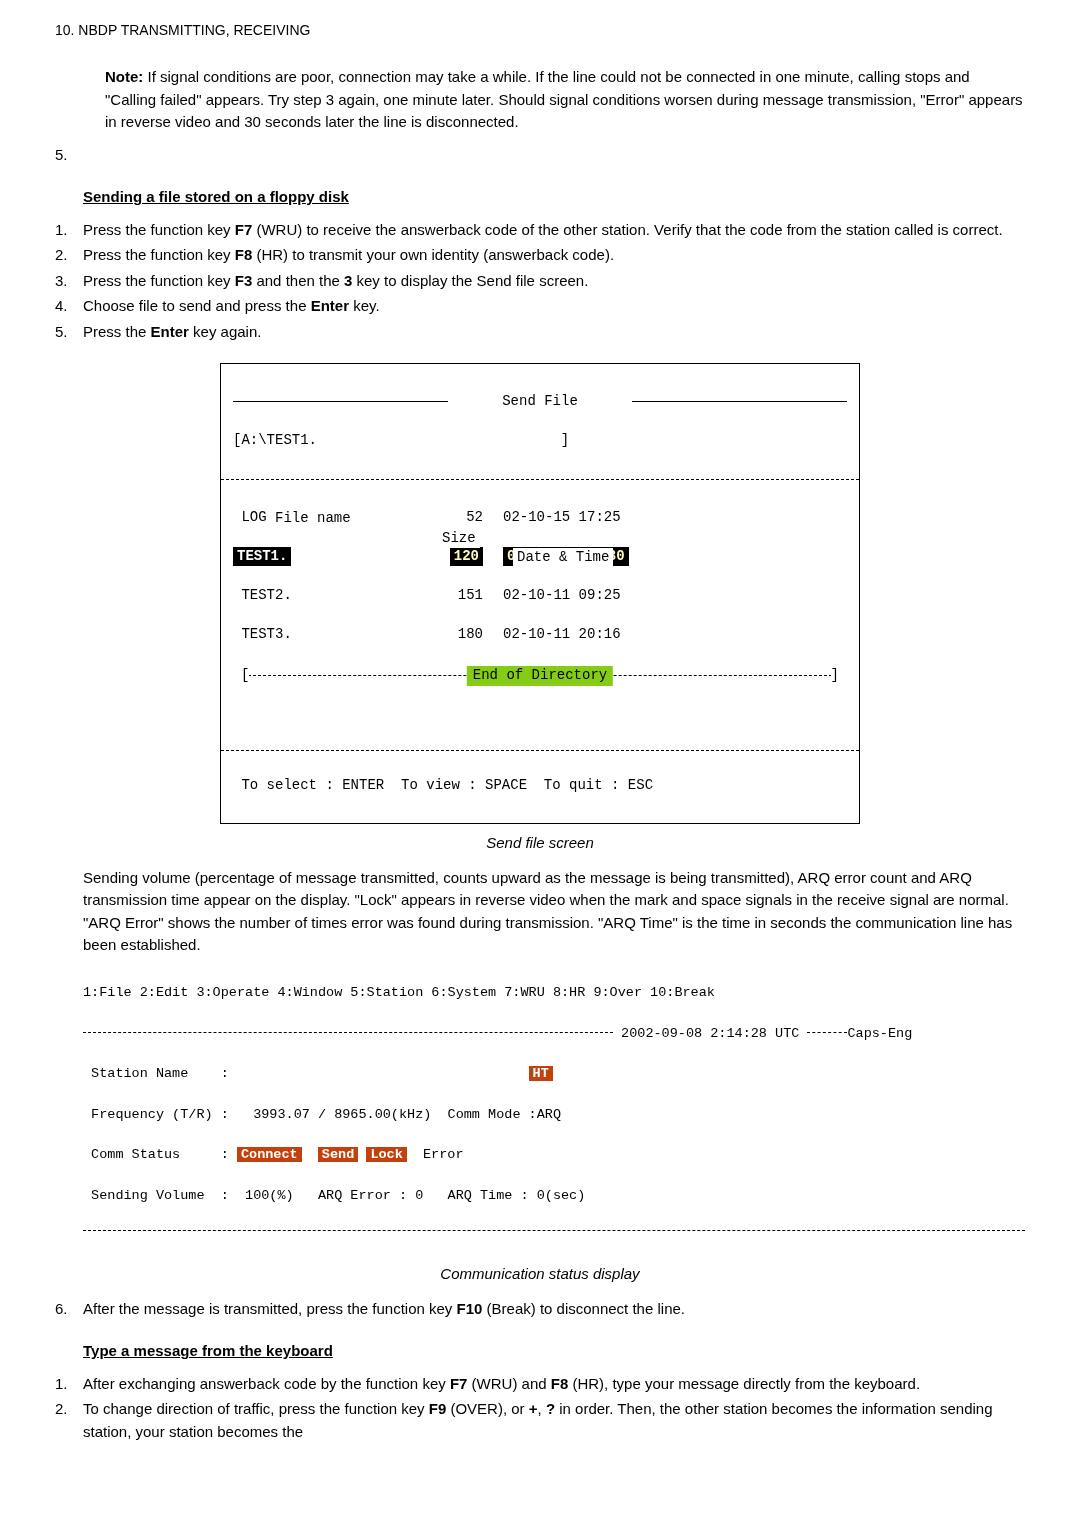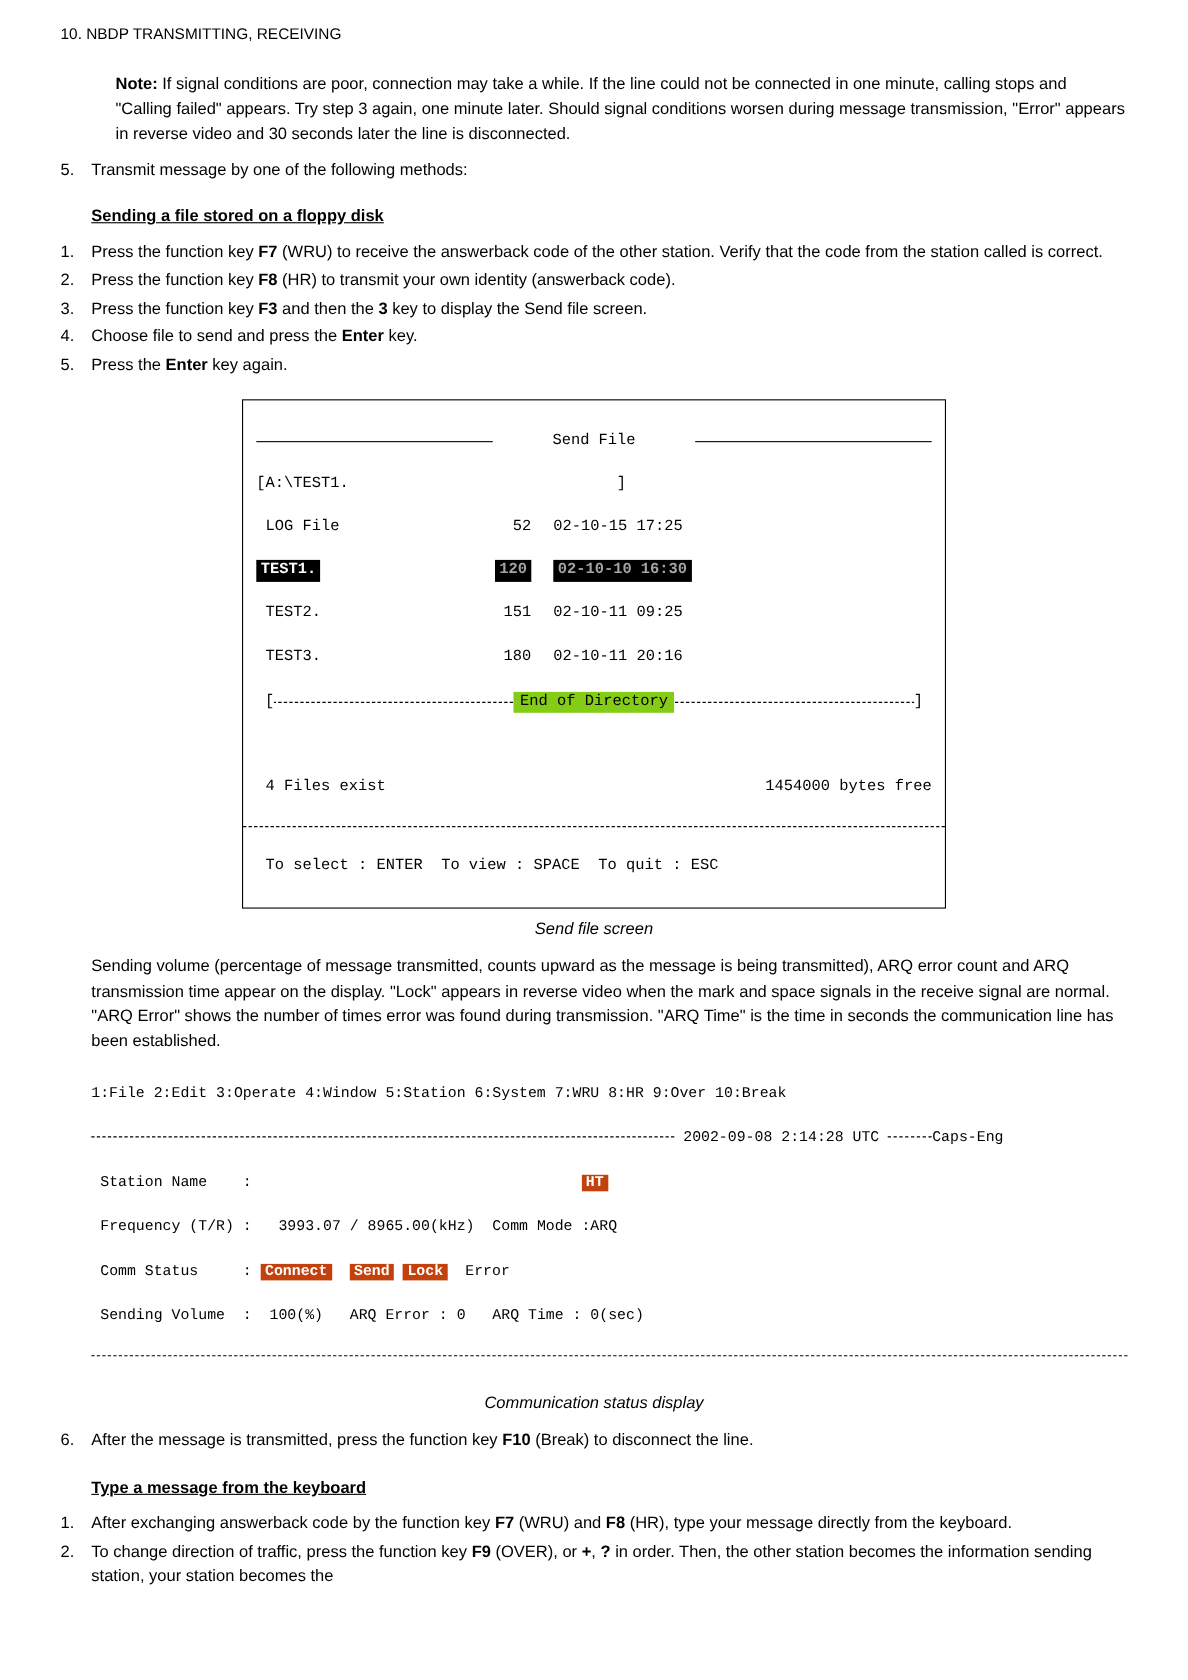--- a/index.html
+++ b/index.html
@@ -82,21 +82,21 @@
       background: #fff;
       padding: 0 4px;
     }
     .file-row {
       display: flex;
     }
     .file-row .c1 { width: 190px; }
     .file-row .c2 { width: 80px; text-align: right; padding-right: 20px; }
     .file-row .c3 { flex: 1; }
     .file-row.highlighted .c1b { background: #000; color: #fff; padding: 0 4px; display:inline-block; }
-    .file-row.highlighted .c23b { background: #000; color: #a3a3a3; padding: 0 4px; display:inline-block; }
+    .file-row.highlighted .c23b { background: #000; color: #fef9c3; padding: 0 4px; display:inline-block; }
     .end-dir {
       position: relative;
       height: 18px;
       margin: 2px 0;
     }
     .end-dir .dash-line {
       position: absolute;
       left: 10px; right: 10px;
       top: 50%;
       border-top: 1px dashed #000;
@@ -147,21 +147,20 @@
 <div class="header">10. NBDP TRANSMITTING, RECEIVING</div>
 
 <div class="note-block">
   <span class="note-label">Note:</span>
   <span>If signal conditions are poor, connection may take a while. If the line could not be connected in one minute, calling stops and "Calling failed" appears. Try step 3 again, one minute later. Should signal conditions worsen during message transmission, "Error" appears in reverse video and 30 seconds later the line is disconnected.</span>
 </div>
 
 <ol class="numlist">
   <li>
       <span class="num">5.</span>
-      <span>Transmit message by one of the following methods:</span>
     </li>
 </ol>
 
 <div class="section-heading">Sending a file stored on a floppy disk</div>
 
 <ol class="numlist">
   <li>
       <span class="num">1.</span>
       <span><span>Press the function key </span><b>F7</b><span> (WRU) to receive the answerback code of the other station. Verify that the code from the station called is correct.</span></span>
     </li>
@@ -179,27 +178,32 @@
     </li>
   <li>
       <span class="num">5.</span>
       <span><span>Press the </span><b>Enter</b><span> key again.</span></span>
     </li>
 </ol>
 
 <div class="mono-block">
 <div class="title-row"><span style="background:#fff;padding:0 6px;position:relative;z-index:1">Send File</span></div>
 <div>[A:\TEST1.                             ]</div>
+<div class="file-headers">
+  <div class="dash-line"></div>
+  <span style="left:38px">File name</span>
+  <span style="left:205px">Size</span>
+  <span style="left:280px">Date &amp; Time</span>
+</div>
 <div class="file-row"><span class="c1"> <span>LOG File</span></span><span class="c2">52</span><span class="c3">02-10-15 17:25</span></div>
 <div class="file-row highlighted"><span class="c1"><span class="c1b"><b>TEST1.</b></span></span><span class="c2"><span class="c23b"><b>120</b></span></span><span class="c3"><span class="c23b"><b>02-10-10 16:30</b></span></span></div>
 <div class="file-row"><span class="c1"> <span>TEST2.</span></span><span class="c2">151</span><span class="c3">02-10-11 09:25</span></div>
 <div class="file-row"><span class="c1"> <span>TEST3.</span></span><span class="c2">180</span><span class="c3">02-10-11 20:16</span></div>
 <div class="end-dir"><div class="dash-line"></div><span style="position:absolute;left:8px;background:#fff">[</span><span class="label">End of Directory</span><span style="position:absolute;right:8px;background:#fff">]</span></div>
 <div style="height:18px"></div>
-<div style="display:flex"><span style="flex:1"> <span>4 Files exist</span></span><span>1454000 bytes free</span>  </div>
 <div class="bottom-dash"></div>
 <div> <span>To select : ENTER  To view : SPACE  To quit : ESC</span></div>
 </div>
 
 <div class="caption">Send file screen</div>
 
 <div class="para">Sending volume (percentage of message transmitted, counts upward as the message is being transmitted), ARQ error count and ARQ transmission time appear on the display. "Lock" appears in reverse video when the mark and space signals in the receive signal are normal. "ARQ Error" shows the number of times error was found during transmission. "ARQ Time" is the time in seconds the communication line has been established.</div>
 
 <div class="comm-block">
 <div>1:File 2:Edit 3:Operate 4:Window 5:Station 6:System 7:WRU 8:HR 9:Over 10:Break</div>

